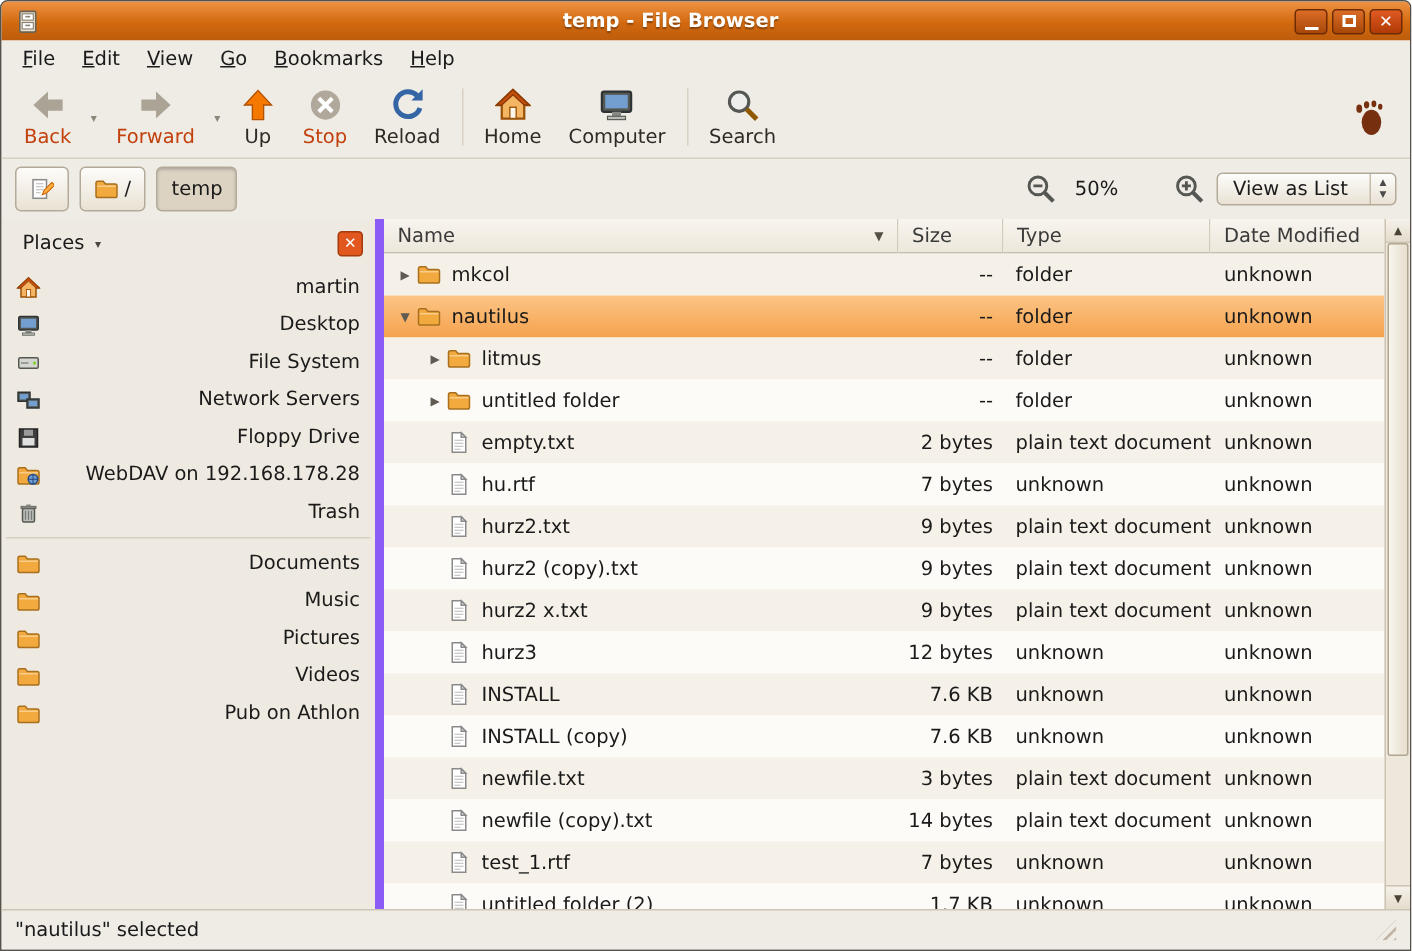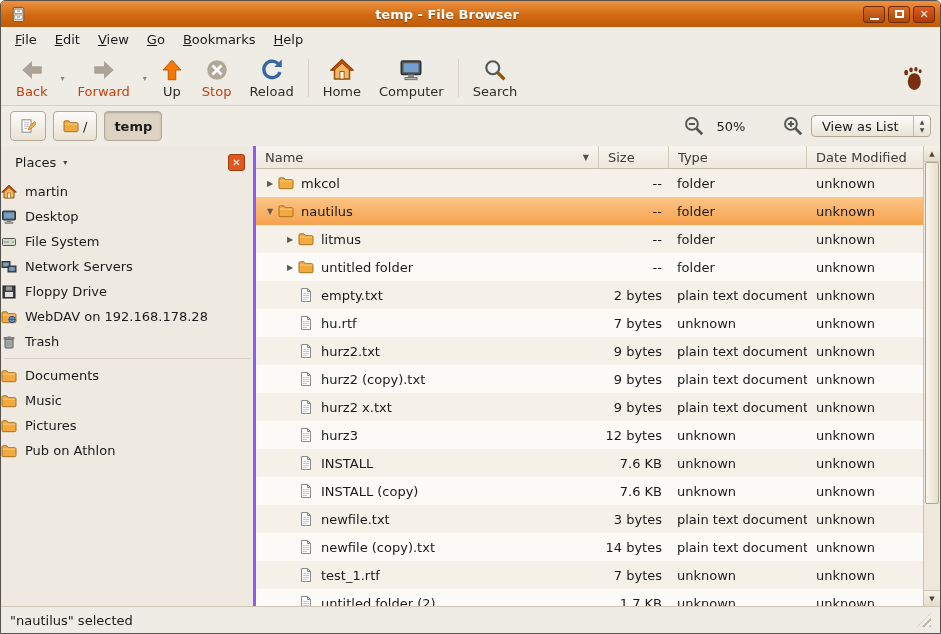--- a/index.html
+++ b/index.html
@@ -43,42 +43,42 @@
   .ic-arrow-up { color:#F57900; }
   .ic-reload { color:#3465A4; }
   .ic-stop { color:#B0A99B; }
 
   
   .locationbar { flex:0 0 40px; display:flex; align-items:center; padding:0 9px; gap:7px; background:#EFEBE5; }
   .loc-btn { height:30px; min-width:34px; display:flex; align-items:center; justify-content:center; gap:4px;
              padding:0 9px; border:1px solid #B4AA99; border-radius:4px;
              background:linear-gradient(#FDFCFA,#E9E2D4); }
   .loc-btn .ico { width:16px; height:16px; }
-  .loc-btn.current { background:#DCD3C3; box-shadow:inset 0 1px 2px rgba(0,0,0,.22); font-weight:bold; }
+  .loc-btn.current { background:#DCD3C3; box-shadow:inset 0 1px 2px rgba(0,0,0,.22); font-weight:normal; }
   .loc-spacer { flex:1; }
   .zoom-btn { width:22px; height:22px; }
   .zoom-btn .ico { width:22px; height:22px; }
   .zoom-label { width:38px; text-align:center; }
   .zoom-gap { width:18px; }
   .combo { height:22px; min-width:120px; border:1px solid #B4AA99; border-radius:4px;
            background:linear-gradient(#FDFCFA,#E9E2D4); display:flex; align-items:center; padding-left:10px; }
   .combo .lbl { flex:1; padding-right:8px; }
   .combo-spin { width:17px; height:100%; border-left:1px solid #C4BBA9; display:flex; flex-direction:column;
                 align-items:center; justify-content:center; font-size:6px; color:#4a4a4a; line-height:1.3; }
 
   
   .main { flex:1; display:flex; min-height:0; }
-  .sidebar { flex:0 0 255px; background:#EFEAE1; border-right:3px solid #8b5cf6; display:flex; flex-direction:column; }
+  .sidebar { flex:0 0 255px; background:#EFEAE1; border-right:6px solid #8b5cf6; display:flex; flex-direction:column; }
   .sidebar-header { flex:0 0 33px; display:flex; align-items:center; padding:0 8px; }
   .places-btn { display:flex; align-items:center; gap:7px; padding:4px 6px; }
   .places-caret { font-size:8px; color:#4a453c; }
   .sidebar-close { margin-left:auto; width:17px; height:17px; background:#E1571E; border:1px solid #A33A10;
                    border-radius:3px; color:#fff; display:flex; align-items:center; justify-content:center;
                    font-size:10px; font-weight:bold; }
-  .place-item { height:25px; display:flex; align-items:center; gap:8px; padding:0 0; white-space:nowrap; overflow:hidden; }
+  .place-item { height:25px; display:flex; align-items:center; gap:8px; padding:0 10px; white-space:nowrap; overflow:hidden;justify-content:space-between; }
   .place-item .ico { width:16px; height:16px; flex:0 0 16px; }
   .place-sep { height:1px; background:#D7D0C2; margin:4px 3px; }
 
   .filearea { flex:1; display:flex; min-width:0; background:#FCFAF6; }
   .list-col { flex:1; display:flex; flex-direction:column; min-width:0; overflow:hidden;justify-content:space-between; }
   .list-header { flex:0 0 23px; display:flex; }
   .hcell { background:linear-gradient(#F8F5EF,#EDE7DB); border-right:1px solid #D3CCBD; border-bottom:1px solid #C6BEAE;
            display:flex; align-items:center; padding:0 9px; color:#3a3a3a; overflow:hidden; white-space:nowrap; }
   .w-name { width:343px; } .w-size { width:70px; } .w-type { width:138px; } .w-date { flex:1; border-right:none; }
   .sort-arrow { margin-left:auto; font-size:8px; color:#555045; }
@@ -438,20 +438,26 @@
           <div class="place-item">
             <svg class="ico">
               <use href="#i-folder"></use>
             </svg>
             <span>Pictures</span>
           </div>
           <div class="place-item">
             <svg class="ico">
               <use href="#i-folder"></use>
             </svg>
+            <span>Videos</span>
+          </div>
+          <div class="place-item">
+            <svg class="ico">
+              <use href="#i-folder"></use>
+            </svg>
             <span>Pub on Athlon</span>
           </div>
         </div>
     </div>
 
     <div class="filearea">
       <div class="list-col">
         <div class="list-header" id="list-header">
             <div class="hcell w-name">
               <span>Name</span>

